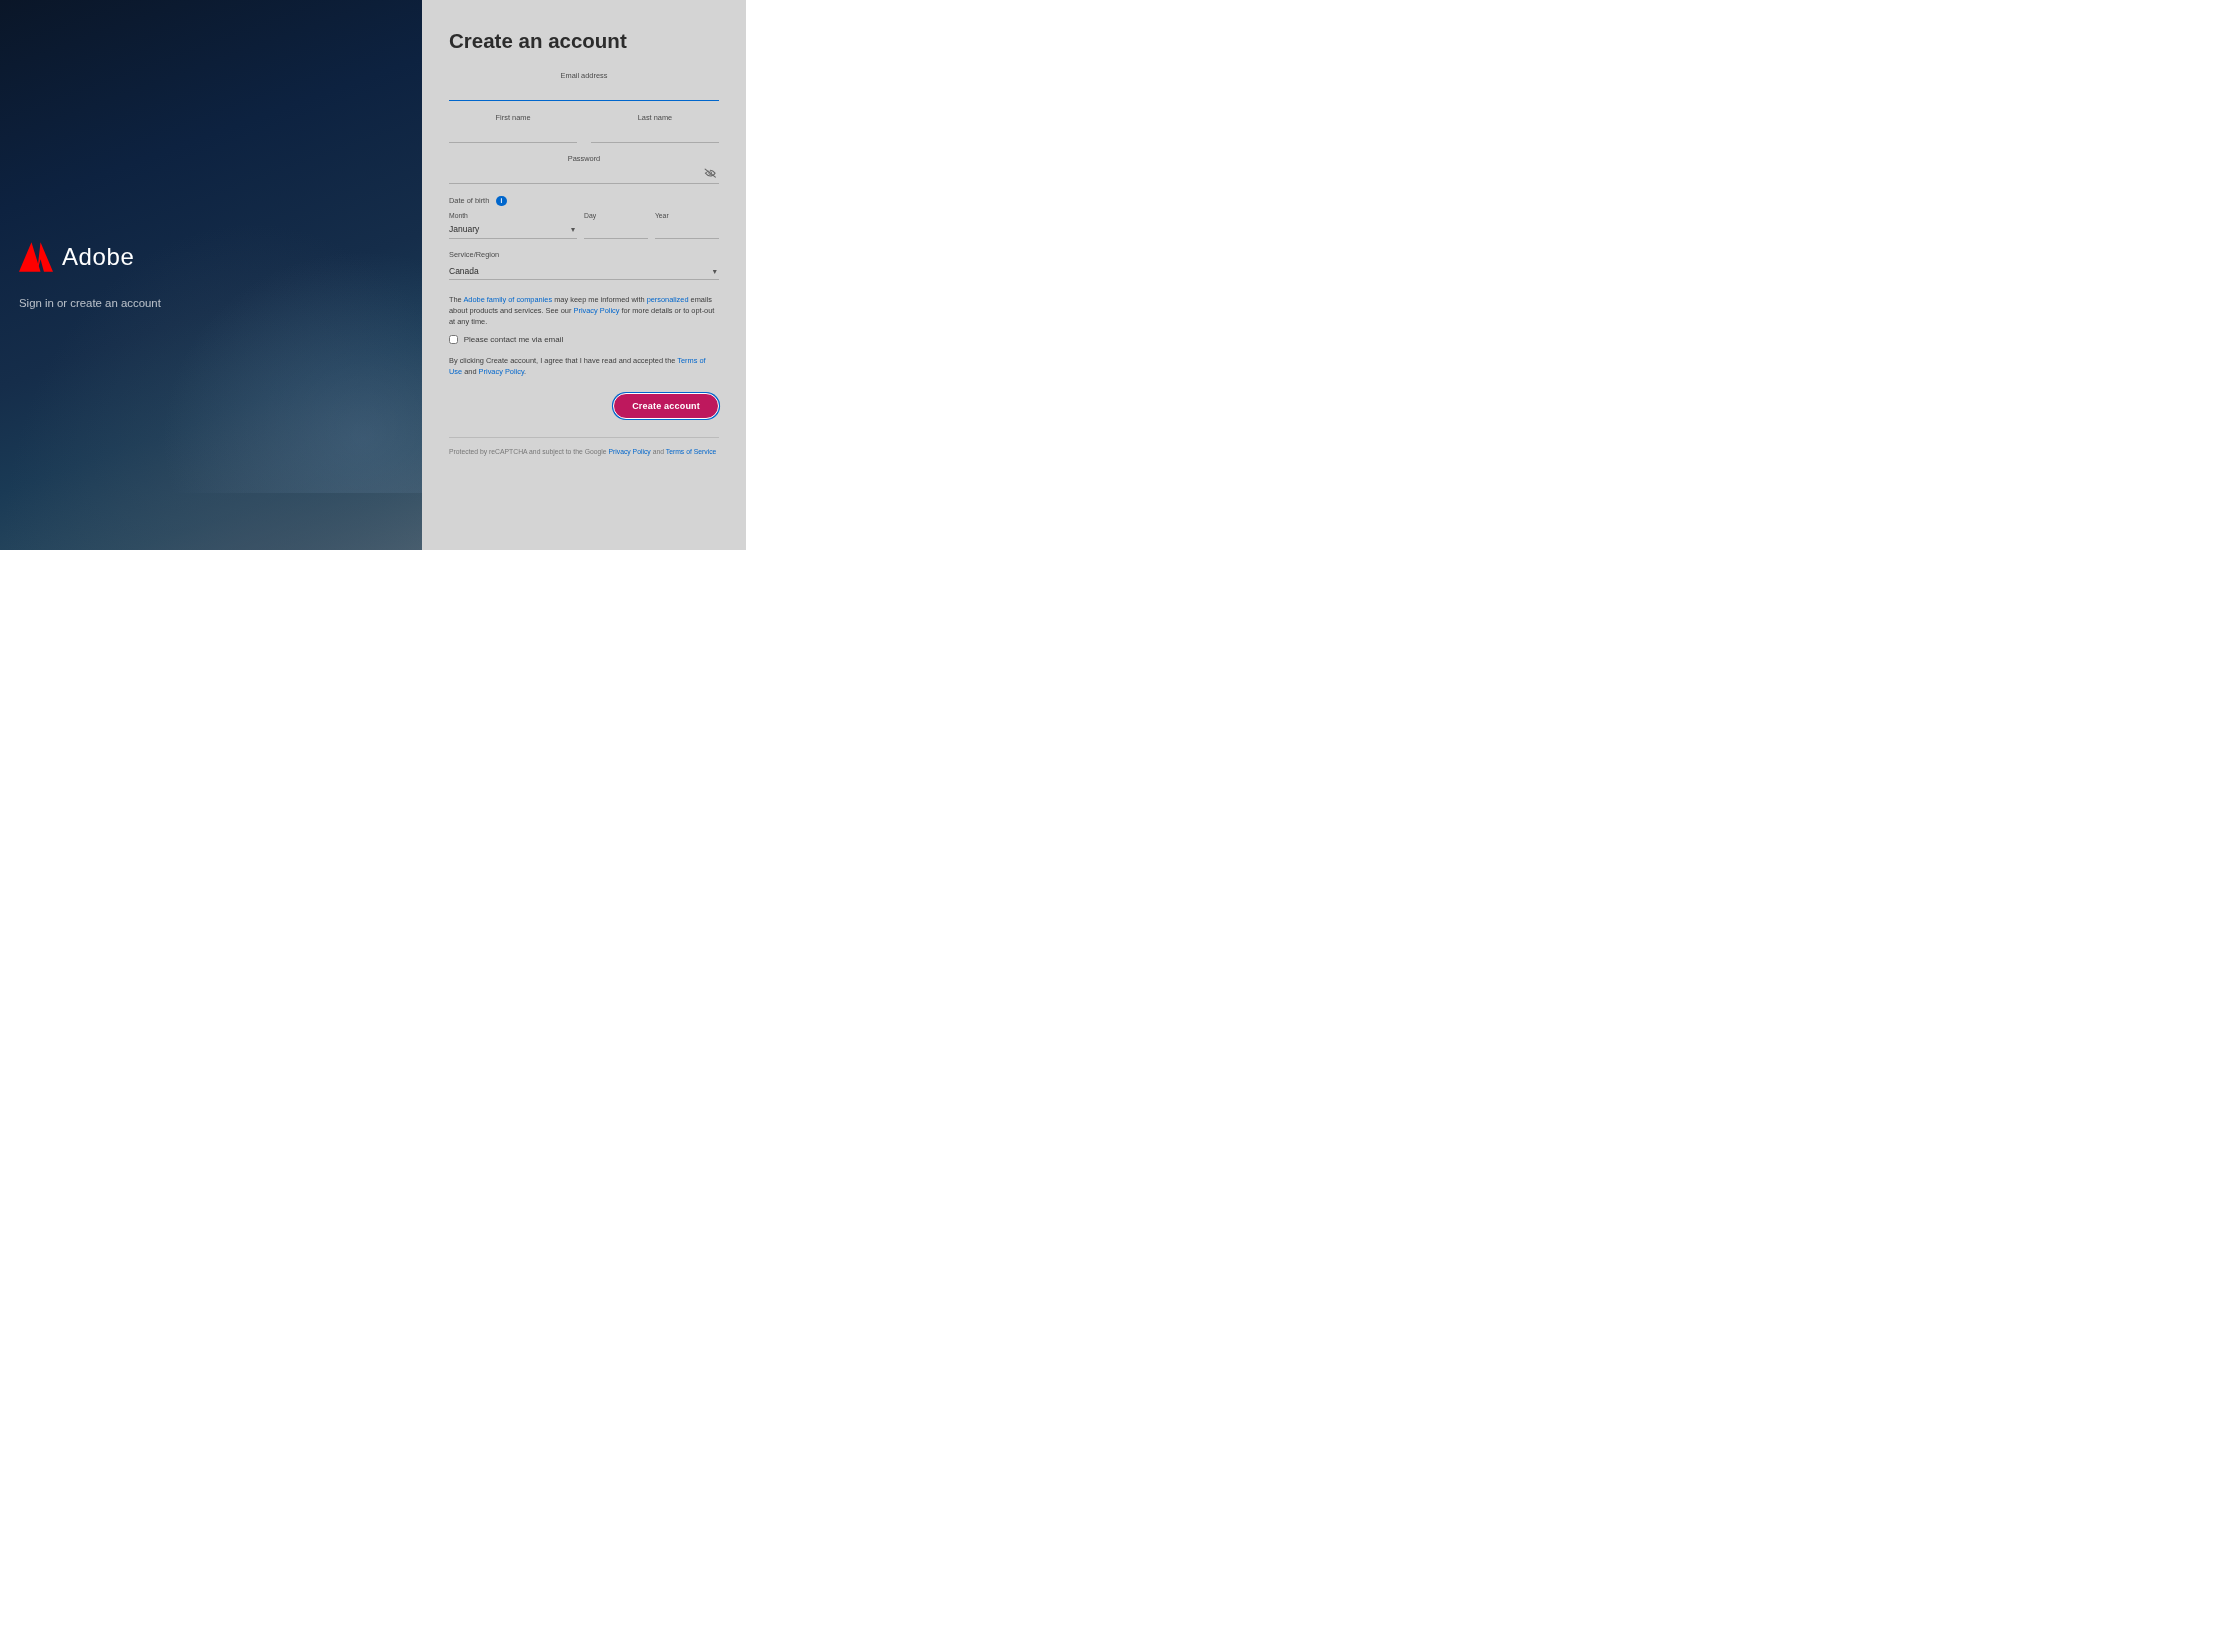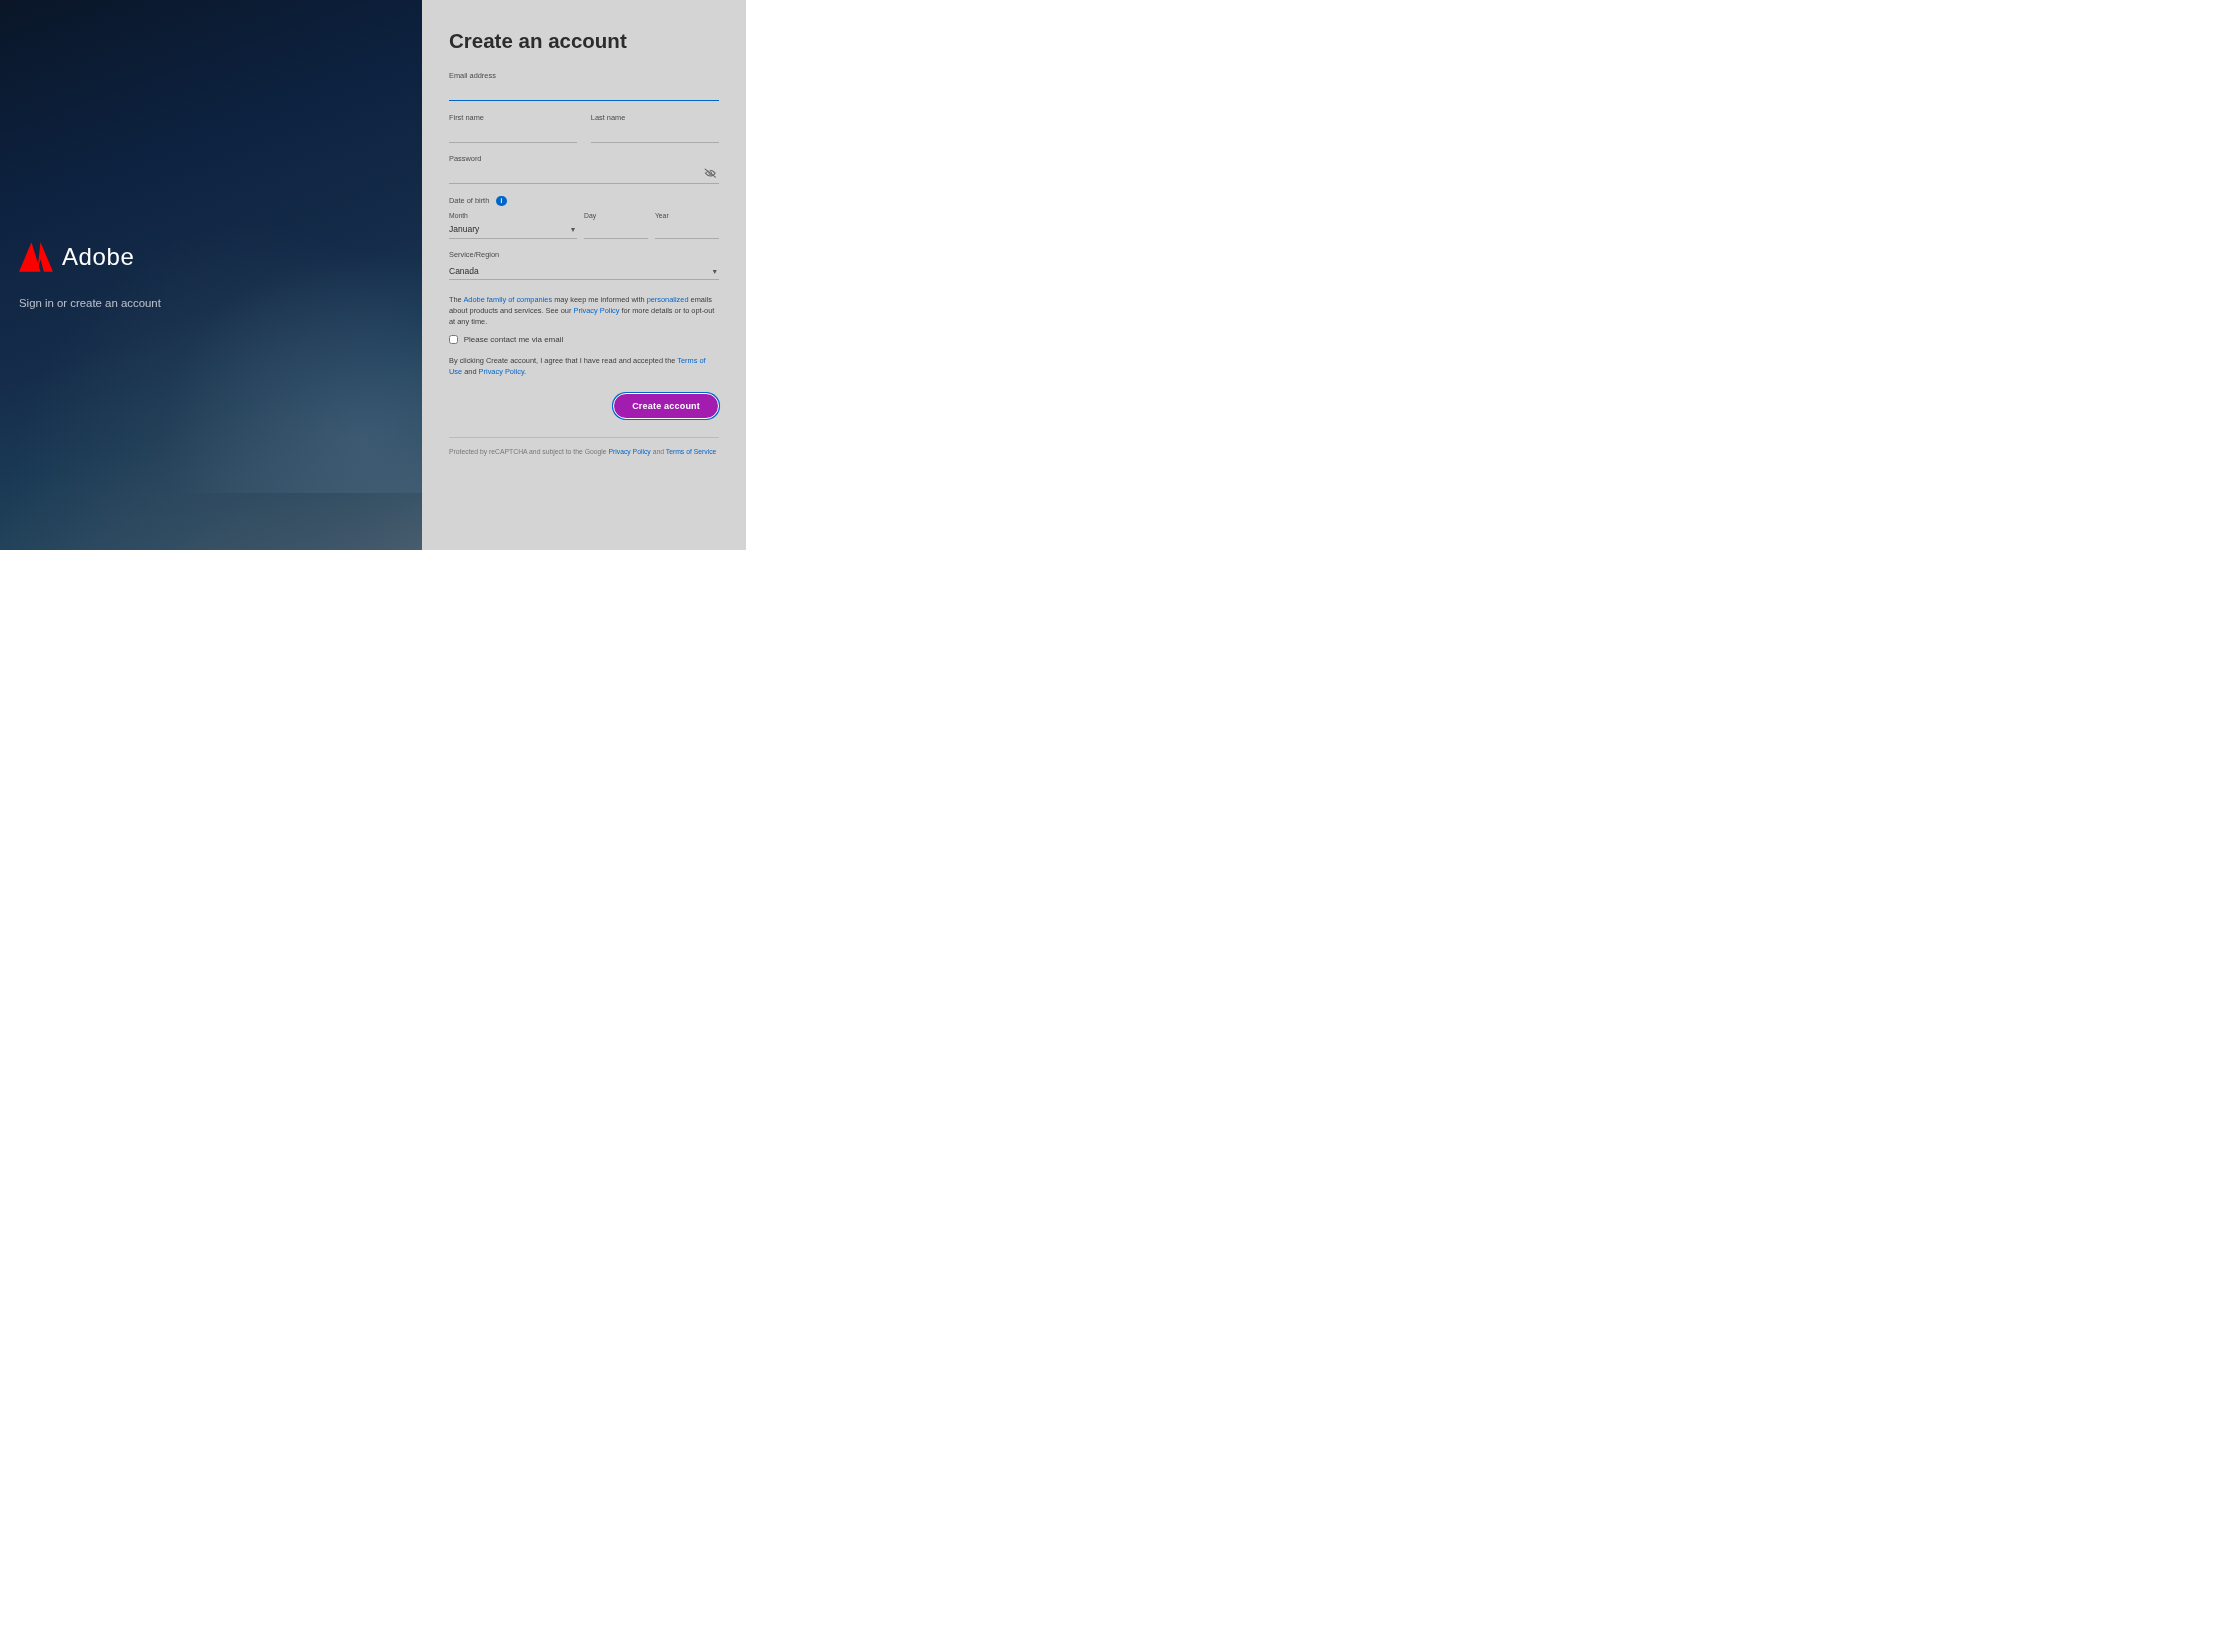--- a/index.html
+++ b/index.html
@@ -93,20 +93,21 @@
     .form-group {
       margin-bottom: 11.4px;
     }
 
     .form-label {
       display: block;
       font-size: 7.4px;
       color: #4a4a4a;
       margin-bottom: 3.4px;
       font-weight: 400;
+      text-align: center;
     }
 
     .form-input {
       width: 100%;
       border: none;
       border-bottom: 1.1px solid #0066cc;
       background: transparent;
       padding: 3.4px 0;
       font-size: 9px;
       color: #2c2c2c;
@@ -280,21 +281,21 @@
       text-decoration: none;
     }
 
     .create-btn-row {
       display: flex;
       justify-content: flex-end;
       margin-bottom: 18px;
     }
 
     .create-btn {
-      background: #a21caf;
+      background: #be185d;
       color: white;
       border: 1.7px solid white;
       border-radius: 13.7px;
       padding: 6.8px 18px;
       font-size: 9px;
       font-weight: 600;
       cursor: pointer;
       box-shadow: 0 0 0 1.1px #0066cc;
       letter-spacing: 0.2px;
     }

